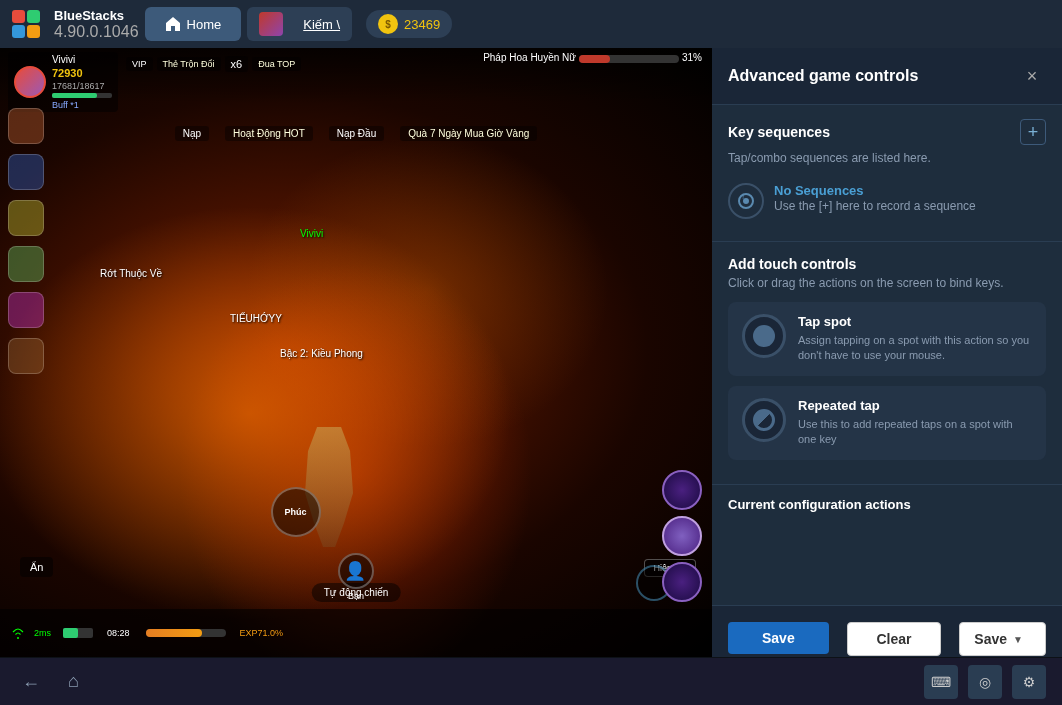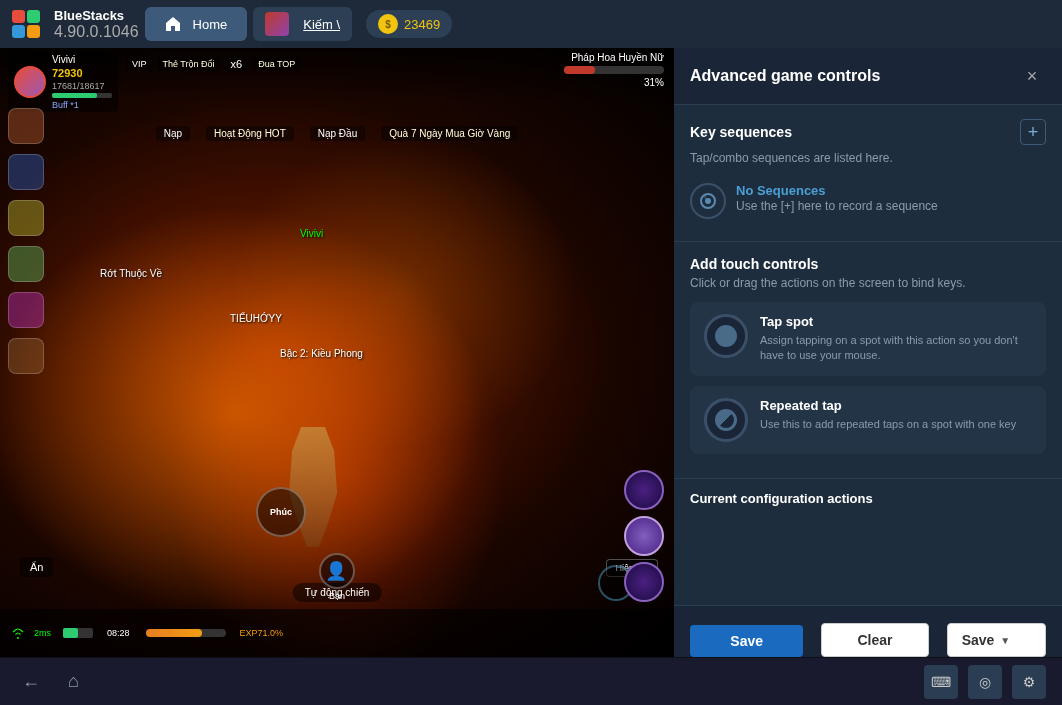--- a/index.html
+++ b/index.html
@@ -63,39 +63,39 @@
     .nav-btn {
       background: #2d3f55;
       border: none;
       border-radius: 6px;
       color: #fff;
       padding: 6px 20px;
       cursor: pointer;
       font-size: 13px;
       display: flex;
       align-items: center;
-      gap: 12px;
+      gap: 6px;
       height: 34px;
     }
     .nav-btn.active {
       background: #3d5a7a;
     }
     .home-icon-svg {
       width: 16px;
       height: 16px;
     }
     .tab-game {
       background: #2d3f55;
       border-radius: 6px;
       padding: 4px 12px;
       color: #fff;
       font-size: 13px;
       display: flex;
       align-items: center;
-      gap: 14px;
+      gap: 20px;
       height: 34px;
       text-decoration: underline;
     }
     .game-avatar {
       width: 24px;
       height: 24px;
       border-radius: 4px;
       background: linear-gradient(135deg, #c0392b, #8e44ad);
     }
     .coins-area {
@@ -212,21 +212,21 @@
     }
     .exp-fill {
       height: 100%;
       background: linear-gradient(90deg, #e67e22, #f39c12);
       border-radius: 4px;
       width: 71%;
     }
 
     
     .right-panel {
-      width: 388px;
+      width: 350px;
       background: #1e2d3d;
       flex-shrink: 0;
       display: flex;
       flex-direction: column;
     }
     .panel-header {
       background: #1a2637;
       padding: 14px 16px;
       display: flex;
       align-items: center;
@@ -409,24 +409,24 @@
       font-size: 13px;
       font-weight: bold;
     }
 
     
     .bottom-buttons {
       height: 52px;
       background: #1a2637;
       border-top: 1px solid #2a3d52;
       display: flex;
-      align-items: flex-end;
+      align-items: flex-start;
       justify-content: center;
       gap: 18px;
-      padding: 0 16px;
+      padding: 16px 16px;
       flex-shrink: 0;
     }
     .btn-save {
       background: #1a6abf;
       border: none;
       border-radius: 4px;
       color: #fff;
       font-size: 14px;
       font-weight: bold;
       padding: 8px 22px;
@@ -618,21 +618,21 @@
       </div>
       <div style="display:flex;flex-direction:column;gap:4px;margin-top:4px;">
         <div style="display:flex;gap:4px;align-items:center;">
           <div style="background:rgba(0,0,0,0.4);padding:2px 6px;border-radius:3px;color:#fff;font-size:9px;">VIP</div>
           <div style="background:rgba(0,0,0,0.4);padding:2px 6px;border-radius:3px;color:#ffd;font-size:9px;">Thẻ Trộn Đổi</div>
           <div style="color:#fff;font-size:11px;background:rgba(0,0,0,0.4);padding:2px 6px;border-radius:3px;">x6</div>
           <div style="background:rgba(0,0,0,0.4);padding:2px 6px;border-radius:3px;color:#ffd;font-size:9px;">Đua TOP</div>
         </div>
       </div>
 
-      <div style="position:absolute;top:4px;right:10px;display:flex;flex-direction:column;align-items:flex-end;gap:3px;">
+      <div style="position:absolute;top:4px;right:10px;display:flex;align-items:flex-end;gap:3px;">
         <span style="color:#fff;font-size:10px;">Pháp Hoa Huyền Nữ</span>
         <div style="width:100px;height:8px;background:#333;border-radius:4px;">
             <div style="width:31%;height:100%;background:#c0392b;border-radius:4px;"></div>
           </div>
         <span style="color:#fff;font-size:10px;">31%</span>
       </div>
     </div>
 
     <div class="floating-text" style="top:220px;left:100px;">Rớt Thuộc Về</div>
     <div class="floating-text" style="top:265px;left:230px;">TIẾUHỚYY</div>

